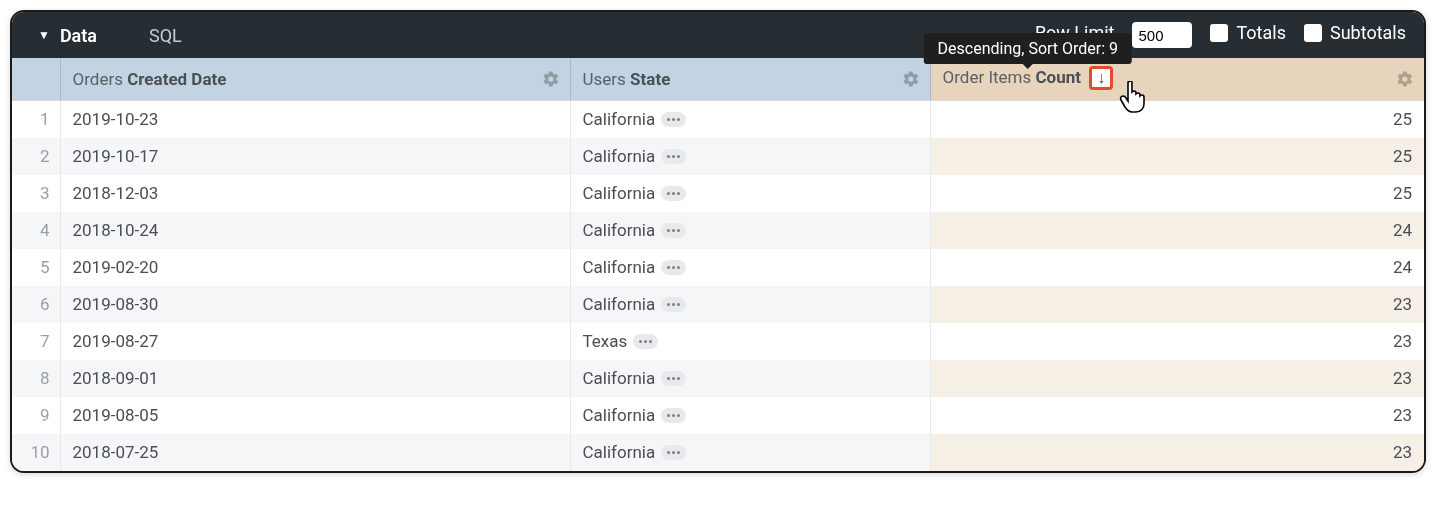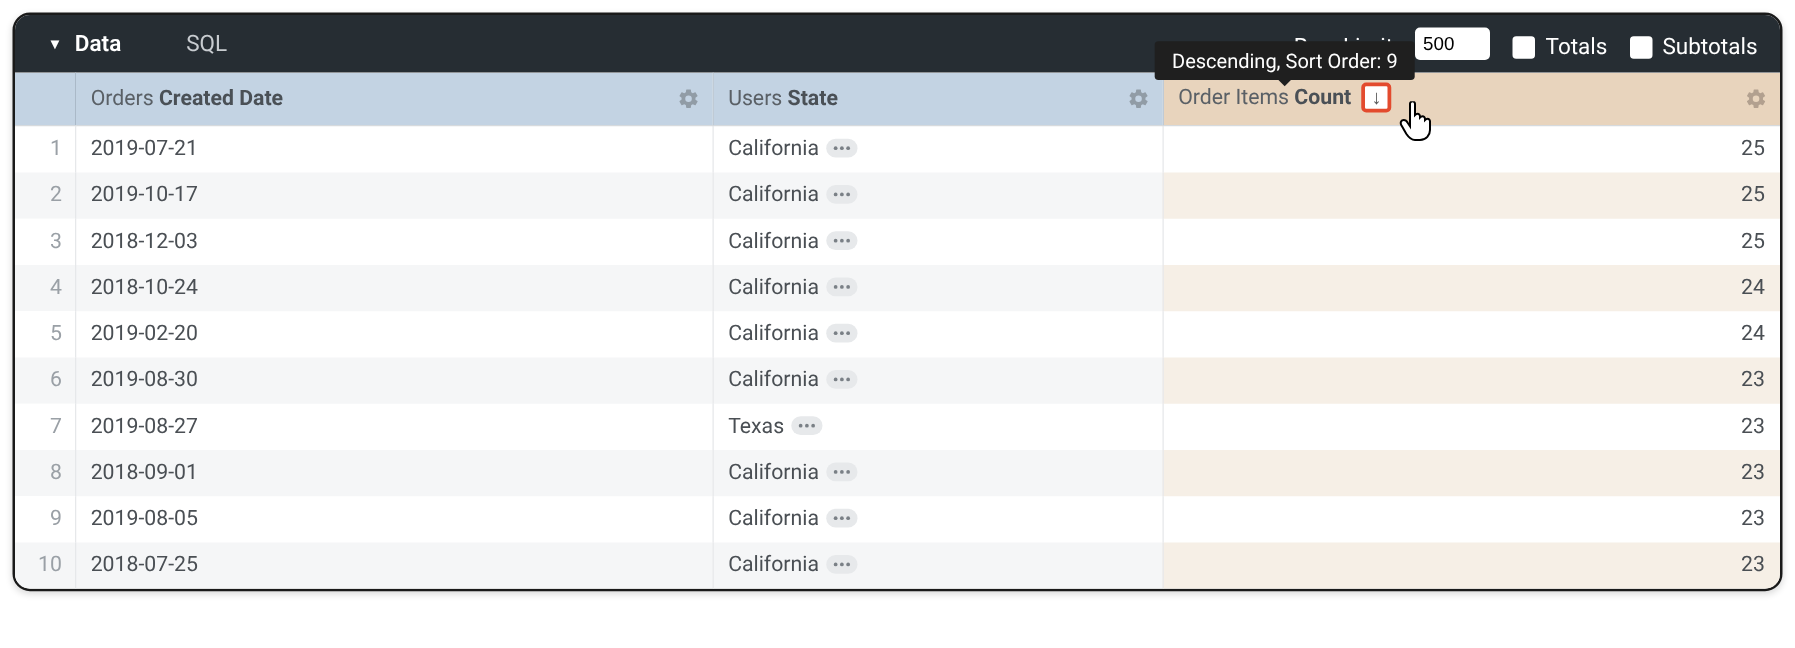--- a/index.html
+++ b/index.html
@@ -39,21 +39,21 @@
   .tab.results {
     background: #3a4148;
   }
   .tab .caret {
     margin-right: 10px;
     font-size: 12px;
   }
   .topbar-spacer { flex: 1; }
   .topbar-right {
     display: flex;
-    align-items: flex-end;
+    align-items: flex-start;
     gap: 18px;
     padding-right: 18px;
     font-size: 18px;
     color: #fff;
   }
   .row-limit-label { white-space: nowrap; }
   .row-limit-input {
     width: 60px;
     height: 26px;
     border-radius: 4px;
@@ -286,21 +286,21 @@
               <svg viewBox="0 0 24 24" fill="#86776a">
                   <path d="M19.14,12.94a7,7,0,0,0,.05-.94,7,7,0,0,0-.05-.94l2.11-1.65a.5.5,0,0,0,.12-.64l-2-3.46a.5.5,0,0,0-.61-.22l-2.49,1a7.3,7.3,0,0,0-1.63-.94l-.38-2.65A.5.5,0,0,0,13.77,2H9.77a.5.5,0,0,0-.49.42L8.9,5.07a7.3,7.3,0,0,0-1.63.94l-2.49-1a.5.5,0,0,0-.61.22l-2,3.46a.5.5,0,0,0,.12.64L4.4,11a7,7,0,0,0-.05.94,7,7,0,0,0,.05.94L2.29,14.53a.5.5,0,0,0-.12.64l2,3.46a.5.5,0,0,0,.61.22l2.49-1a7.3,7.3,0,0,0,1.63.94l.38,2.65a.5.5,0,0,0,.49.42h4a.5.5,0,0,0,.49-.42l.38-2.65a7.3,7.3,0,0,0,1.63-.94l2.49,1a.5.5,0,0,0,.61-.22l2-3.46a.5.5,0,0,0-.12-.64ZM11.77,15.5A3.5,3.5,0,1,1,15.27,12,3.5,3.5,0,0,1,11.77,15.5Z"></path>
                 </svg>
             </span>
           </th>
         </tr>
       </thead>
       <tbody id="table-body">
       <tr>
             <td class="rownum">1</td>
-            <td class="cell-dim">2019-07-21</td>
+            <td class="cell-dim">2019-10-23</td>
             <td class="cell-dim"><span>California</span><span class="dots">
                 <span></span>
                 <span></span>
                 <span></span>
               </span></td>
             <td class="cell-measure">25</td>
           </tr>
           <tr>
             <td class="rownum">2</td>
             <td class="cell-dim">2019-10-17</td>

